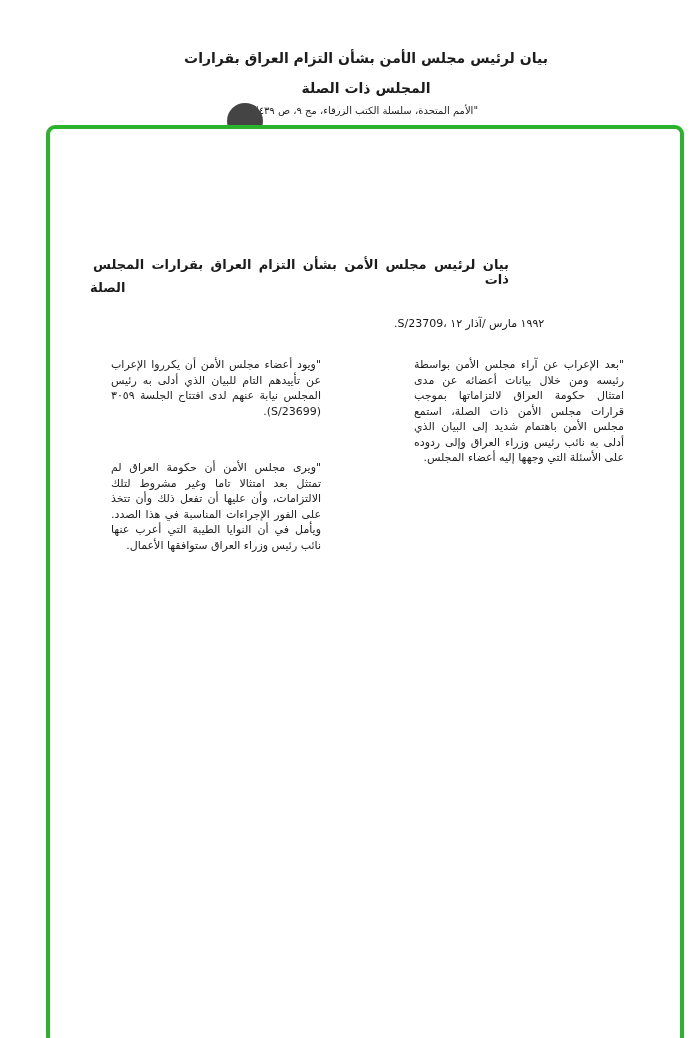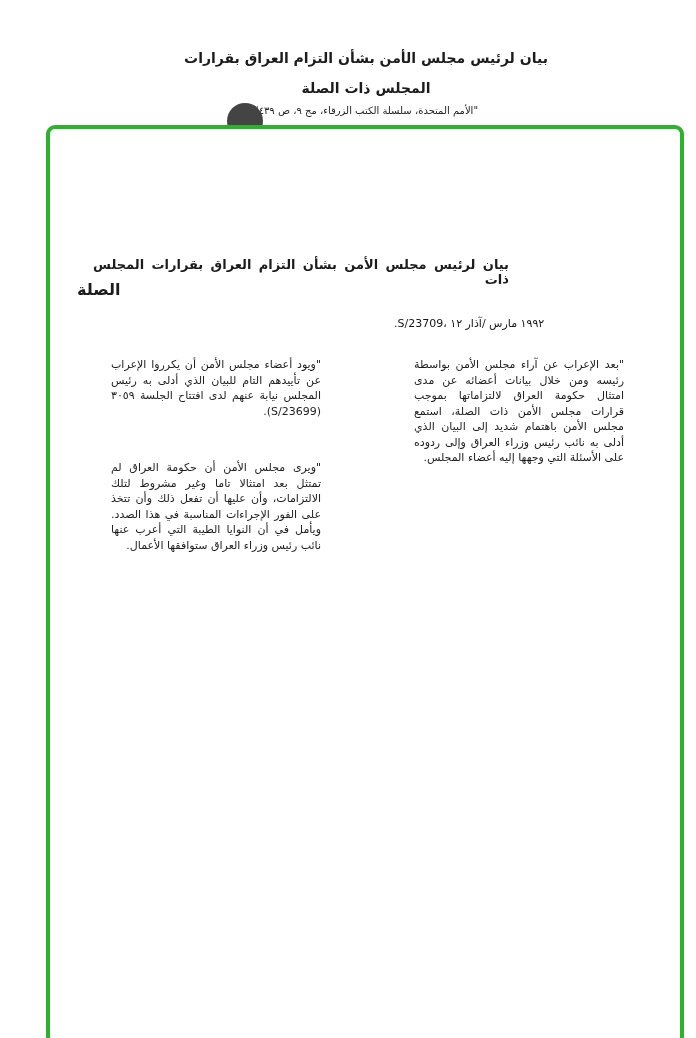--- a/index.html
+++ b/index.html
@@ -31,22 +31,22 @@
     position:absolute; left:28px; top:107px; width:638px; height:921px;
     background:#fff; border:4px solid #737373; border-radius:9px;
   }
 
   .doc-title-l1 {
     position:absolute; left:25px; top:110px; width:452px;
     direction:rtl; font-weight:bold; font-size:13px;
     text-align:justify; text-align-last:justify; white-space:normal;
   }
   .doc-title-l2 {
-    position:absolute; left:9px; top:133px;
-    direction:rtl; font-weight:bold; font-size:16px; text-align:right;
+    position:absolute; left:22px; top:133px;
+    direction:rtl; font-weight:bold; font-size:13px; text-align:right;
   }
   .doc-ref {
     position:absolute; left:278px; top:170px;
     direction:ltr; font-size:11px; color:#161616;margin-left:48px;
   }
 
   .col {
     position:absolute; top:192px; width:282px;
     direction:rtl; text-align:justify; font-size:11px; line-height:15.5px;
     color:#1c1c1c;

